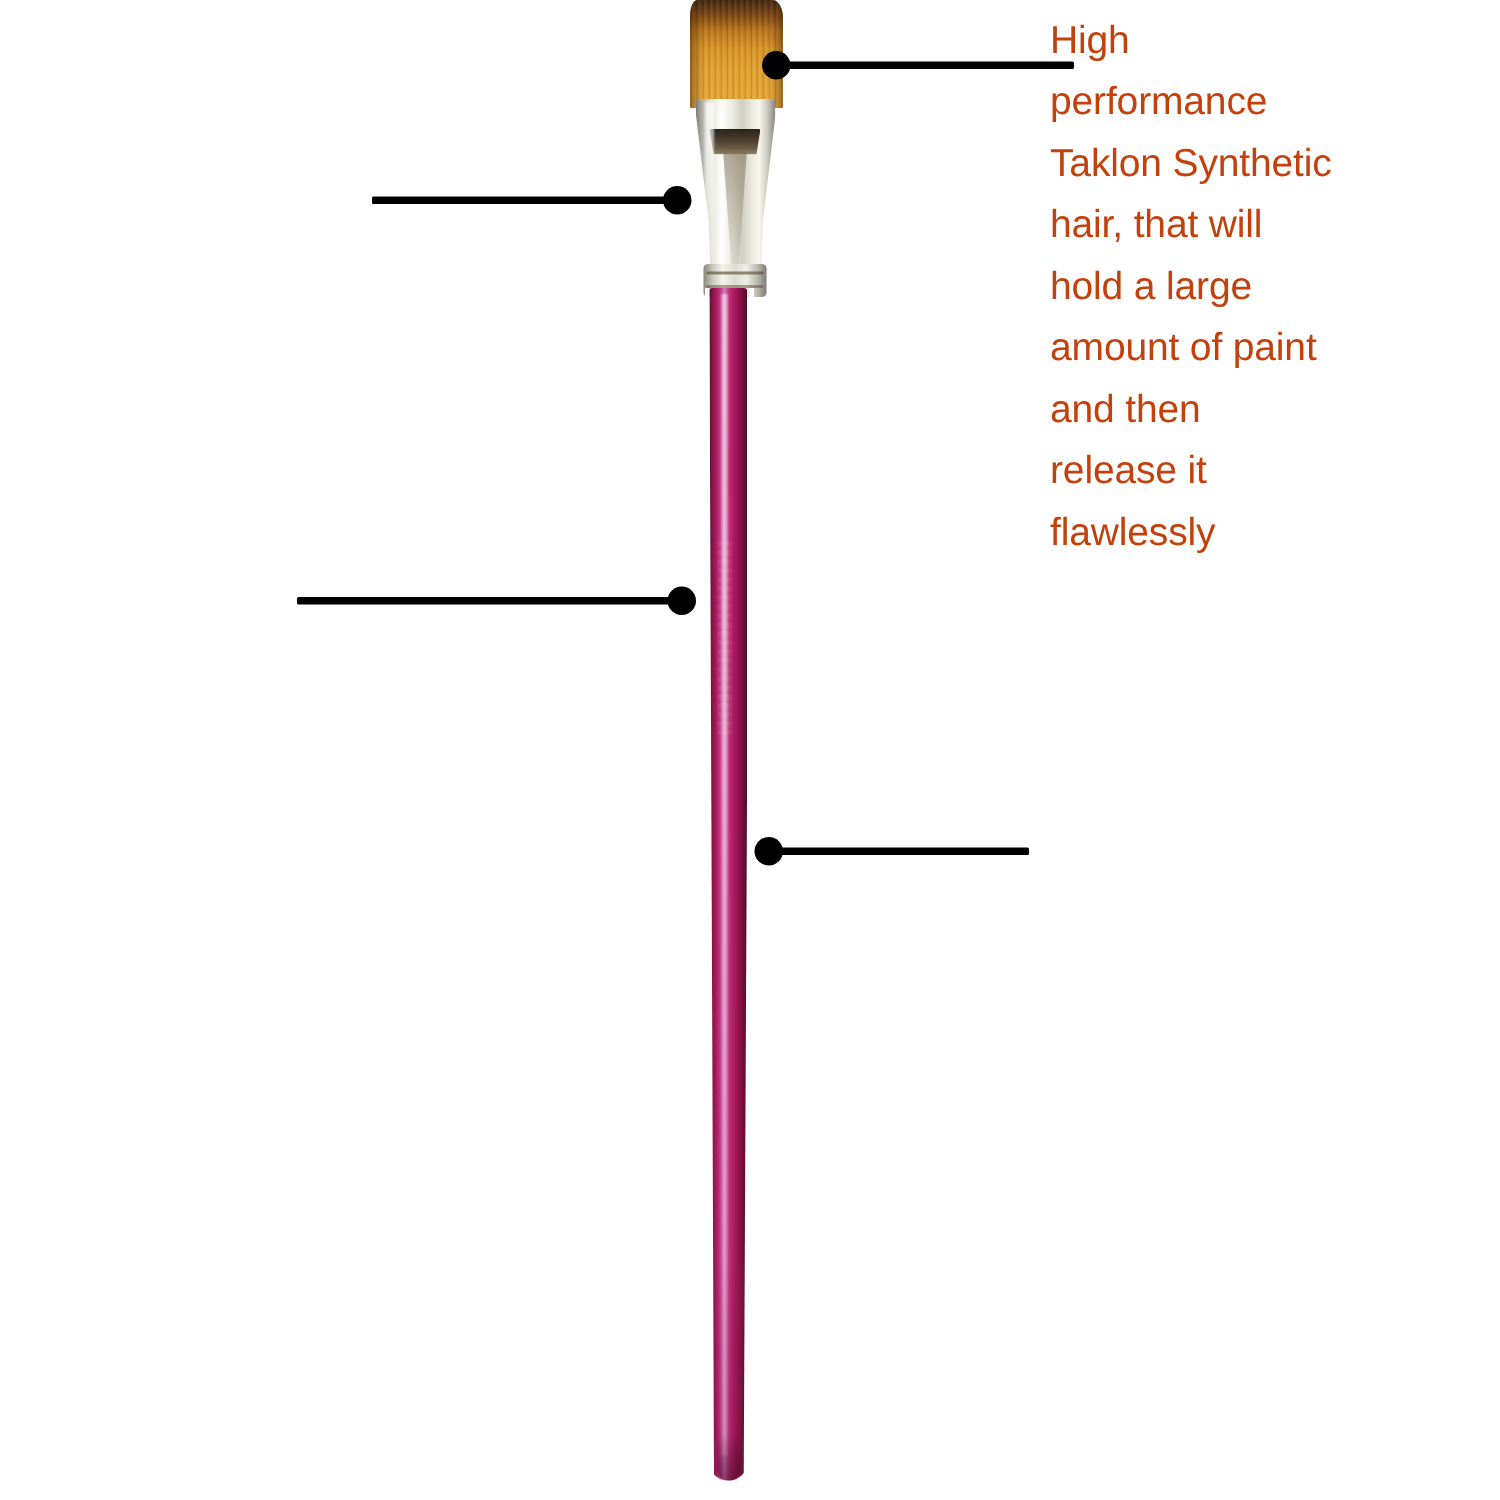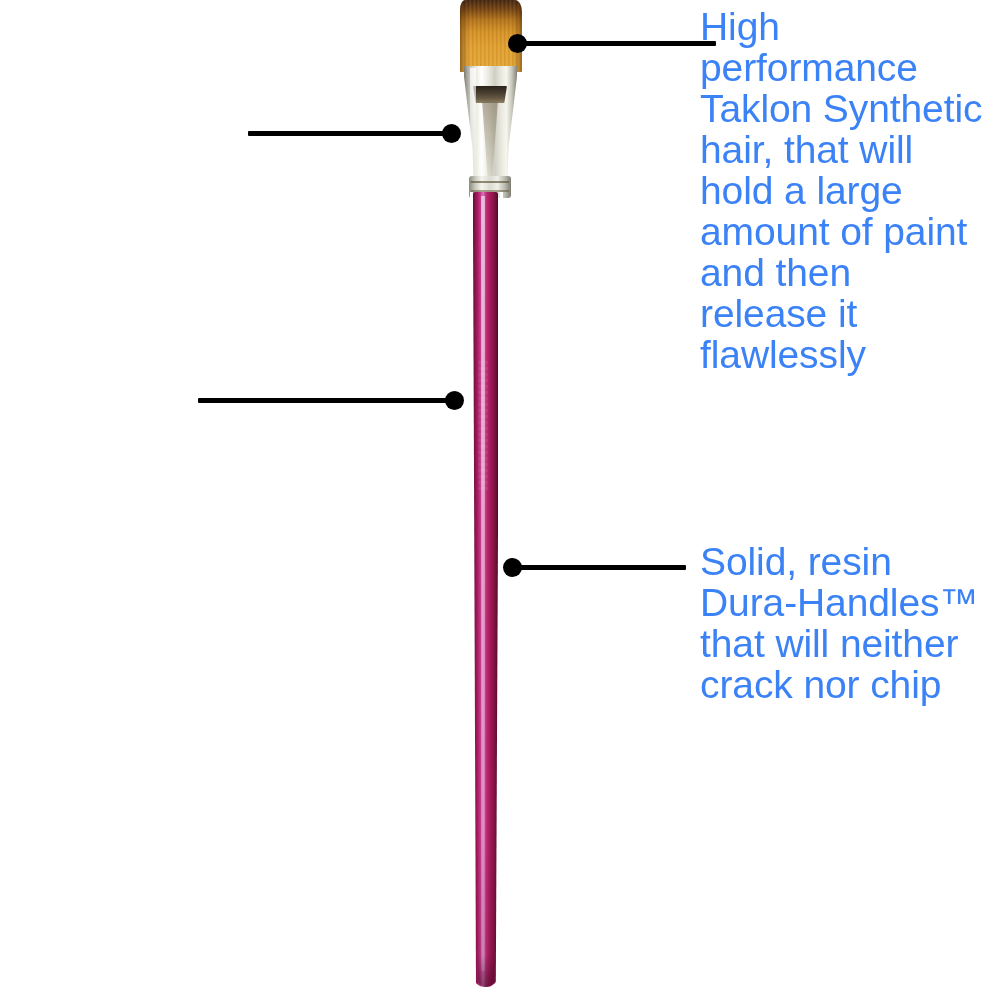--- a/index.html
+++ b/index.html
@@ -21,23 +21,23 @@
     position: absolute;
     left: 0; top: 0;
     width: 1000px;
     height: 1000px;
     background: #ffffff;
   }
 
   
   .callout {
     position: absolute;
-    font-size: 39px;
+    font-size: 26px;
     line-height: 41px;
-    color: #3b82f6;
+    color: #c2410c;
     white-space: pre-line;
     letter-spacing: -0.1px;
   }
   .callout.left {
     text-align: right;
   }
   .callout.right {
     text-align: left;
   }
 
@@ -349,18 +349,14 @@
 Taklon Synthetic
 hair, that will
 hold a large
 amount of paint
 and then
 release it
 flawlessly</div>
 
 
 
-  <div class="callout right" id="callout-dura">Solid, resin
-Dura-Handles™
-that will neither
-crack nor chip</div>
 
 </div>
 
 </body></html>

